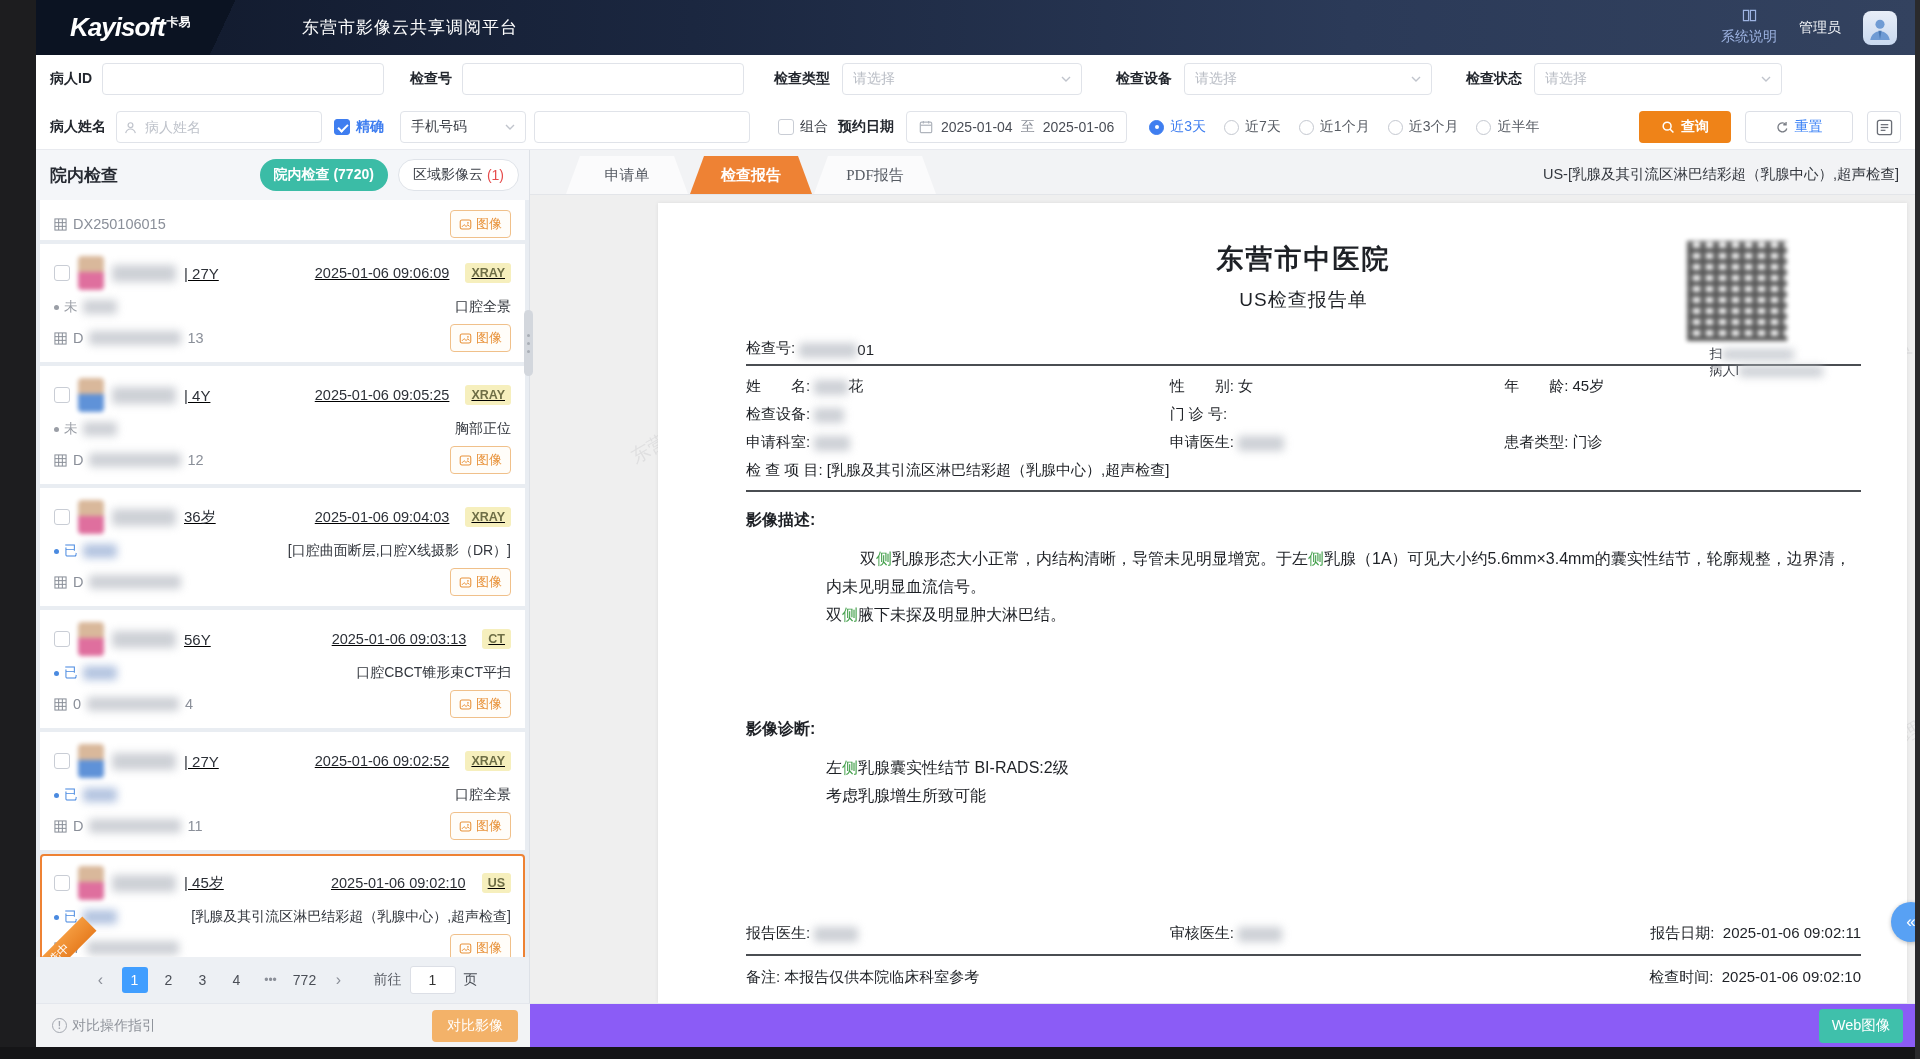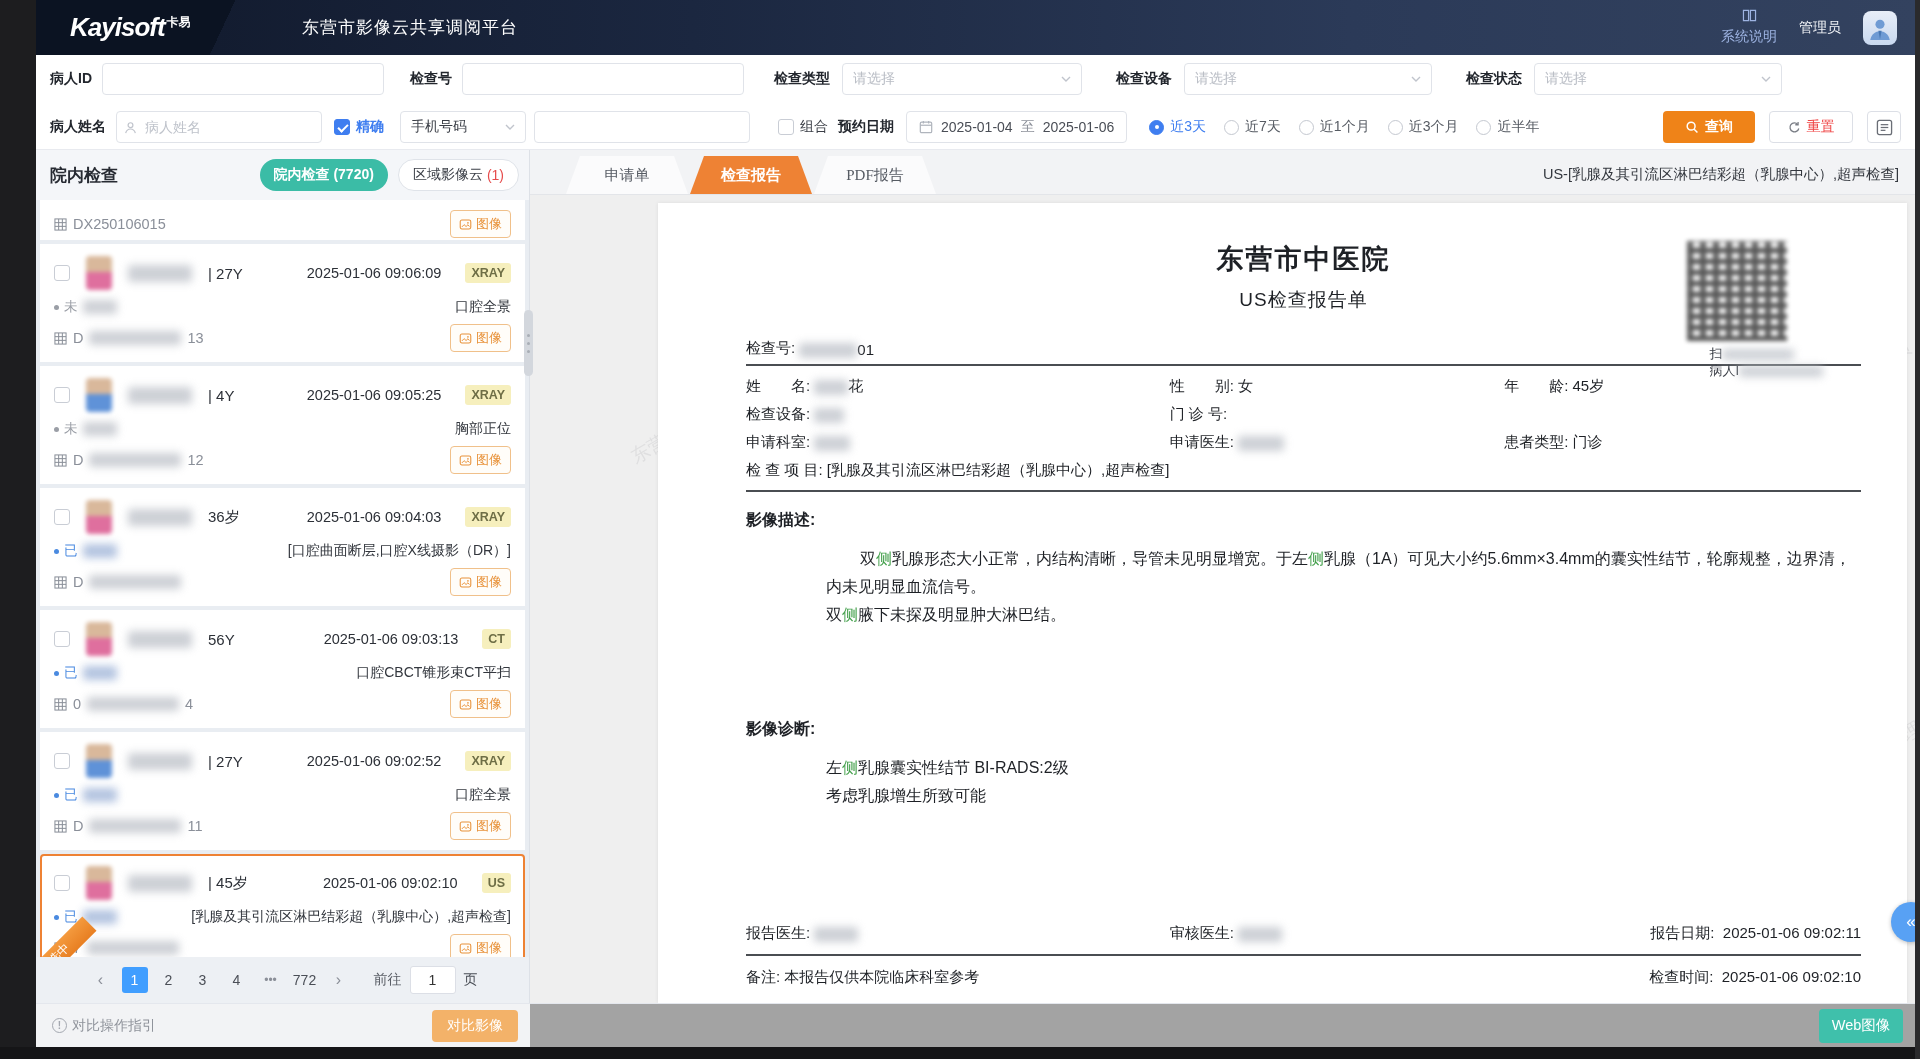--- a/index.html
+++ b/index.html
@@ -49,39 +49,39 @@
   .datebox{display:flex;align-items:center;gap:8px;height:32px;border:1px solid #e0e3e9;border-radius:4px;
     background:#fff;padding:0 12px;font-size:14px;color:#4a4e56;}
   .radio{display:flex;align-items:center;gap:6px;cursor:pointer;font-size:14px;color:#565b63;white-space:nowrap;}
   .rdot{width:15px;height:15px;border-radius:50%;border:1px solid #c4c8d0;background:#fff;position:relative;}
   .radio.on .rdot{border:1px solid #3f7ef0;background:#3f7ef0;}
   .radio.on .rdot::after{content:"";position:absolute;left:4.5px;top:4.5px;width:4px;height:4px;border-radius:50%;background:#fff;}
   .radio.on span{color:#3f7ef0;}
   .btn{display:flex;align-items:center;justify-content:center;gap:6px;height:32px;border-radius:4px;
     font-size:14px;cursor:pointer;border:none;}
   .btn-search{background:#ef8318;color:#fff;width:92px;font-weight:600;}
-  .btn-reset{background:#fff;color:#ef4444;width:84px;border:1px solid #dcdfe6;}
+  .btn-reset{background:#fff;color:#3b82f6;width:108px;border:1px solid #dcdfe6;}
   .btn-sq{width:34px;height:32px;border:1px solid #dcdfe6;border-radius:4px;background:#fff;
     display:flex;align-items:center;justify-content:center;cursor:pointer;}
 
   
   .main{flex:1 1 auto;display:flex;min-height:0;position:relative;}
   .left-panel{flex:0 0 494px;display:flex;flex-direction:column;background:#e9edf2;border-right:1px solid #dde1e7;min-height:0;}
   .lp-header{flex:0 0 50px;background:#f4f6f9;display:flex;align-items:center;padding:0 10px 0 14px;gap:10px;}
   .lp-title{font-size:17px;font-weight:700;color:#272b33;margin-right:auto;}
   .pill{height:32px;border-radius:16px;display:flex;align-items:center;padding:0 14px;font-size:14px;cursor:pointer;white-space:nowrap;}
   .pill-on{background:#3bbca6;color:#fff;font-weight:600;}
   .pill-off{background:#fff;border:1px solid #dfe3e9;color:#3a3e46;gap:4px;}
   .pill-off .cnt{color:#e64c4c;}
   .list{flex:1 1 auto;overflow:hidden;padding:0 3px;}
   .card{background:#fff;margin:0 1px 4px 1px;padding:8px 12px 6px 12px;position:relative;border:2px solid transparent;}
   .card.partial{height:40px;padding-top:6px;}
   .card.selected{border:2px solid #ee8234;border-radius:4px;overflow:hidden;}
   .cr{display:flex;align-items:center;}
-  .cr1{gap:16px;height:38px;}
+  .cr1{gap:8px;height:38px;text-decoration:underline;}
   .cr2{height:30px;}
   .cr3{height:32px;}
   .av{width:26px;height:34px;border-radius:4px;filter:blur(2px);flex:0 0 26px;}
   .av-pink{background:linear-gradient(180deg,#d9b89b 0 48%,#df6f9e 48%);}
   .av-blue{background:linear-gradient(180deg,#d9b89b 0 48%,#5f92d8 48%);}
   .rd{display:inline-block;background:#c0c4cb;border-radius:2px;filter:blur(4px);opacity:.8;vertical-align:middle;}
   .rd-name{width:64px;height:17px;}
   .rd-st{width:34px;height:14px;background:#9fb4d8;}
   .rd-st.g{background:#c0c4cb;}
   .rd-acc{width:92px;height:14px;}
@@ -137,21 +137,21 @@
   .gap-doc{height:108px;}
   .docrow{display:flex;align-items:center;font-size:15px;line-height:30px;}
   .docrow .right{margin-left:auto;text-align:right;}
   .wm{position:absolute;font-size:19px;color:rgba(90,90,95,.10);transform:rotate(-30deg);white-space:nowrap;pointer-events:none;}
 
   
   .bottombar{flex:0 0 44px;display:flex;border-top:1px solid #e4e7ed;}
   .bb-left{flex:0 0 494px;background:#f2f3f5;display:flex;align-items:center;padding:0 12px 0 16px;gap:8px;}
   .guide{display:flex;align-items:center;gap:5px;color:#8f939b;font-size:14px;cursor:pointer;}
   .btn-compare{margin-left:auto;background:#f3b269;color:#fff;width:86px;height:32px;}
-  .bb-right{flex:1 1 auto;background:#a3a3a3;display:flex;align-items:center;justify-content:flex-end;padding-right:12px;}
+  .bb-right{flex:1 1 auto;background:#8b5cf6;display:flex;align-items:center;justify-content:flex-end;padding-right:12px;}
   .btn-web{background:#3fc0ab;color:#fff;width:84px;height:34px;font-size:14.5px;}
 
   .split-handle{position:absolute;left:488px;top:160px;width:9px;height:66px;background:#d3d7dd;border-radius:5px;
     z-index:20;display:flex;flex-direction:column;align-items:center;justify-content:center;gap:5px;cursor:col-resize;}
   .split-handle i{width:3px;height:3px;border-radius:50%;background:#a9aeb6;}
   .float-collapse{position:absolute;right:-16px;top:752px;width:40px;height:40px;border-radius:50%;
     background:#58a1f4;color:#fff;display:flex;align-items:center;justify-content:center;font-size:17px;
     z-index:40;cursor:pointer;box-shadow:0 1px 4px rgba(0,0,0,.25);}
   .guide-ic{width:15px;height:15px;border:1.5px solid #a4a8b0;border-radius:50%;display:flex;align-items:center;
     justify-content:center;font-size:10px;color:#a4a8b0;font-weight:700;}

